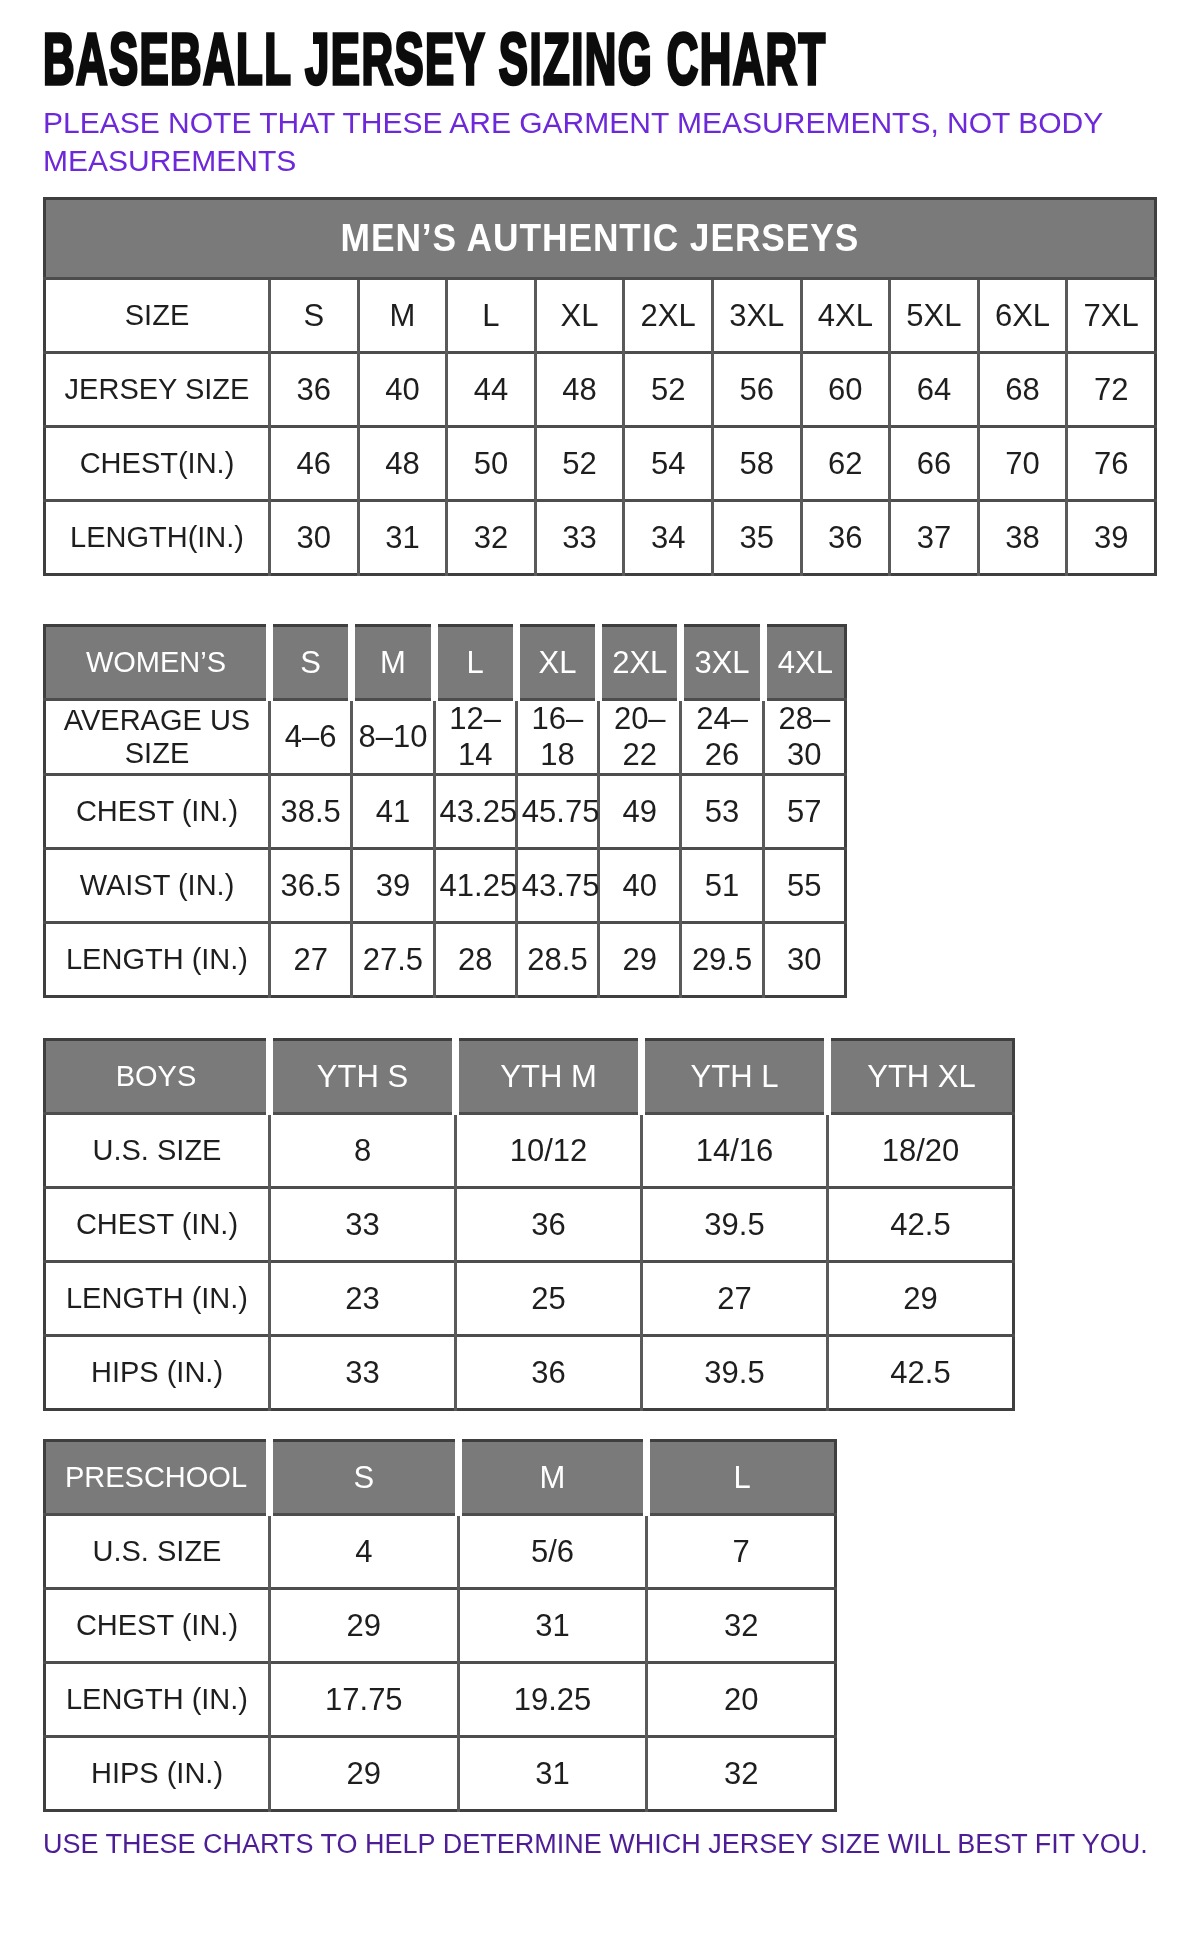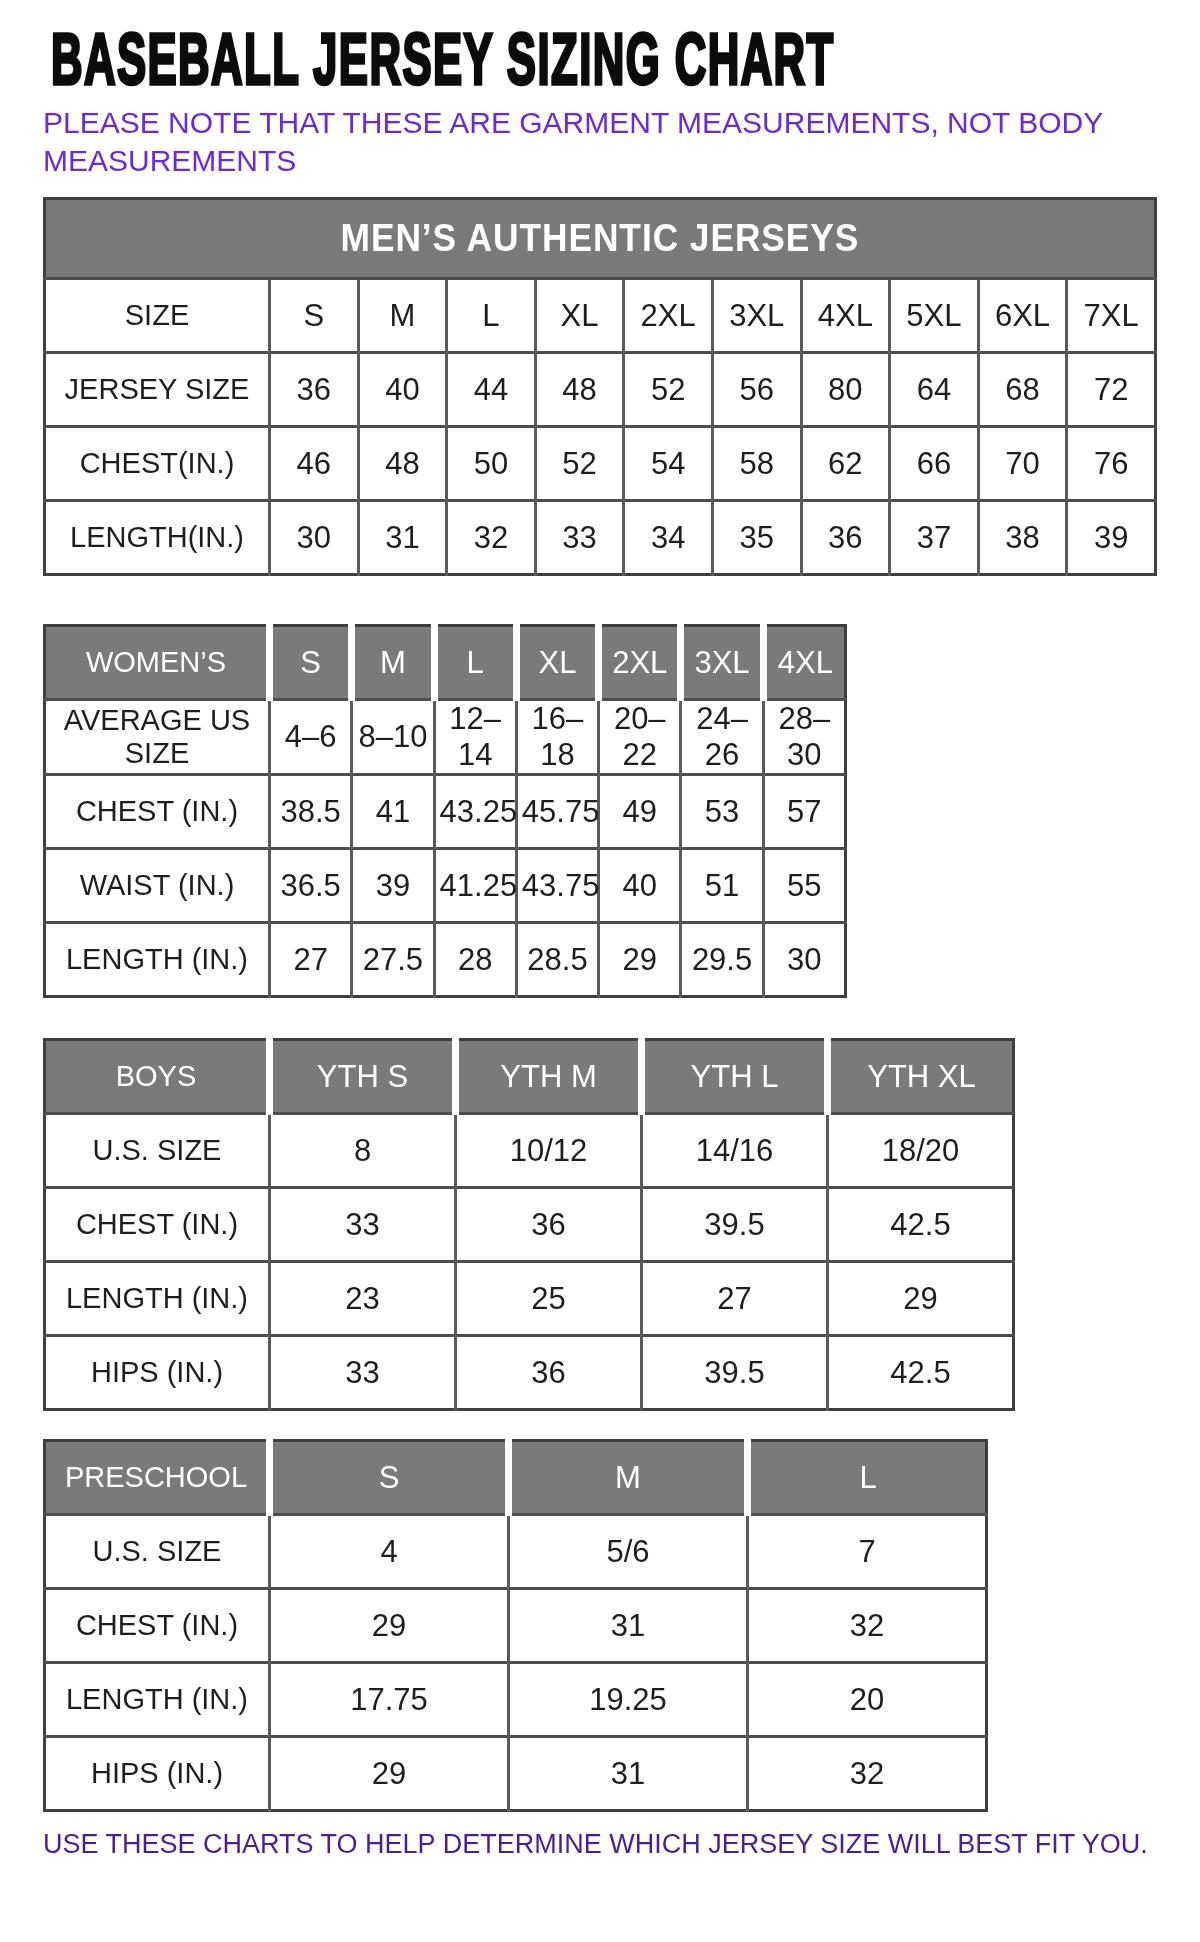--- a/index.html
+++ b/index.html
@@ -8,21 +8,21 @@
     width: 1200px;
     min-height: 1942px;
     background: #ffffff;
     font-family: "Liberation Sans", sans-serif;
     color: #1e1e1e;
   }
   .page { padding: 22px 0 10px 43px; }
 
   
   .title {
-    margin: 0 0 10px 8px;
+    margin: 0 0 10px 0;
     height: 72px;
     overflow: visible;
   }
   .title .squeeze {
     display: inline-block;
     font-size: 46px;
     line-height: 1;
     font-weight: 700;
     letter-spacing: 1.5px;
     color: #0c0c0c;
@@ -52,21 +52,21 @@
 
   
   .size-table {
     border-collapse: collapse;
     table-layout: fixed;
     border: 3px solid #3f3f3f;
   }
   #t-mens      { width: 1114px; margin-bottom: 48px; }
   #t-womens    { width: 804px;  margin-bottom: 40px; border-radius: 11px; }
   #t-boys      { width: 972px;  margin-bottom: 28px; border-radius: 10px; }
-  #t-preschool { width: 945px;  margin-bottom: 16px; }
+  #t-preschool { width: 794px;  margin-bottom: 16px; }
   .size-table col.c0 { width: 225px; }
 
   .size-table th, .size-table td {
     height: 74px;
     padding: 0 4px;
     text-align: center;
     vertical-align: middle;
     font-weight: 400;
   }
   .size-table .g {
@@ -136,21 +136,21 @@
             <th class="w hd">7XL</th>
           </tr>
           <tr>
             <th class="w label">JERSEY SIZE</th>
             <td class="w val">36</td>
             <td class="w val">40</td>
             <td class="w val">44</td>
             <td class="w val">48</td>
             <td class="w val">52</td>
             <td class="w val">56</td>
-            <td class="w val">80</td>
+            <td class="w val">60</td>
             <td class="w val">64</td>
             <td class="w val">68</td>
             <td class="w val">72</td>
           </tr>
           <tr>
             <th class="w label">CHEST(IN.)</th>
             <td class="w val">46</td>
             <td class="w val">48</td>
             <td class="w val">50</td>
             <td class="w val">52</td>

